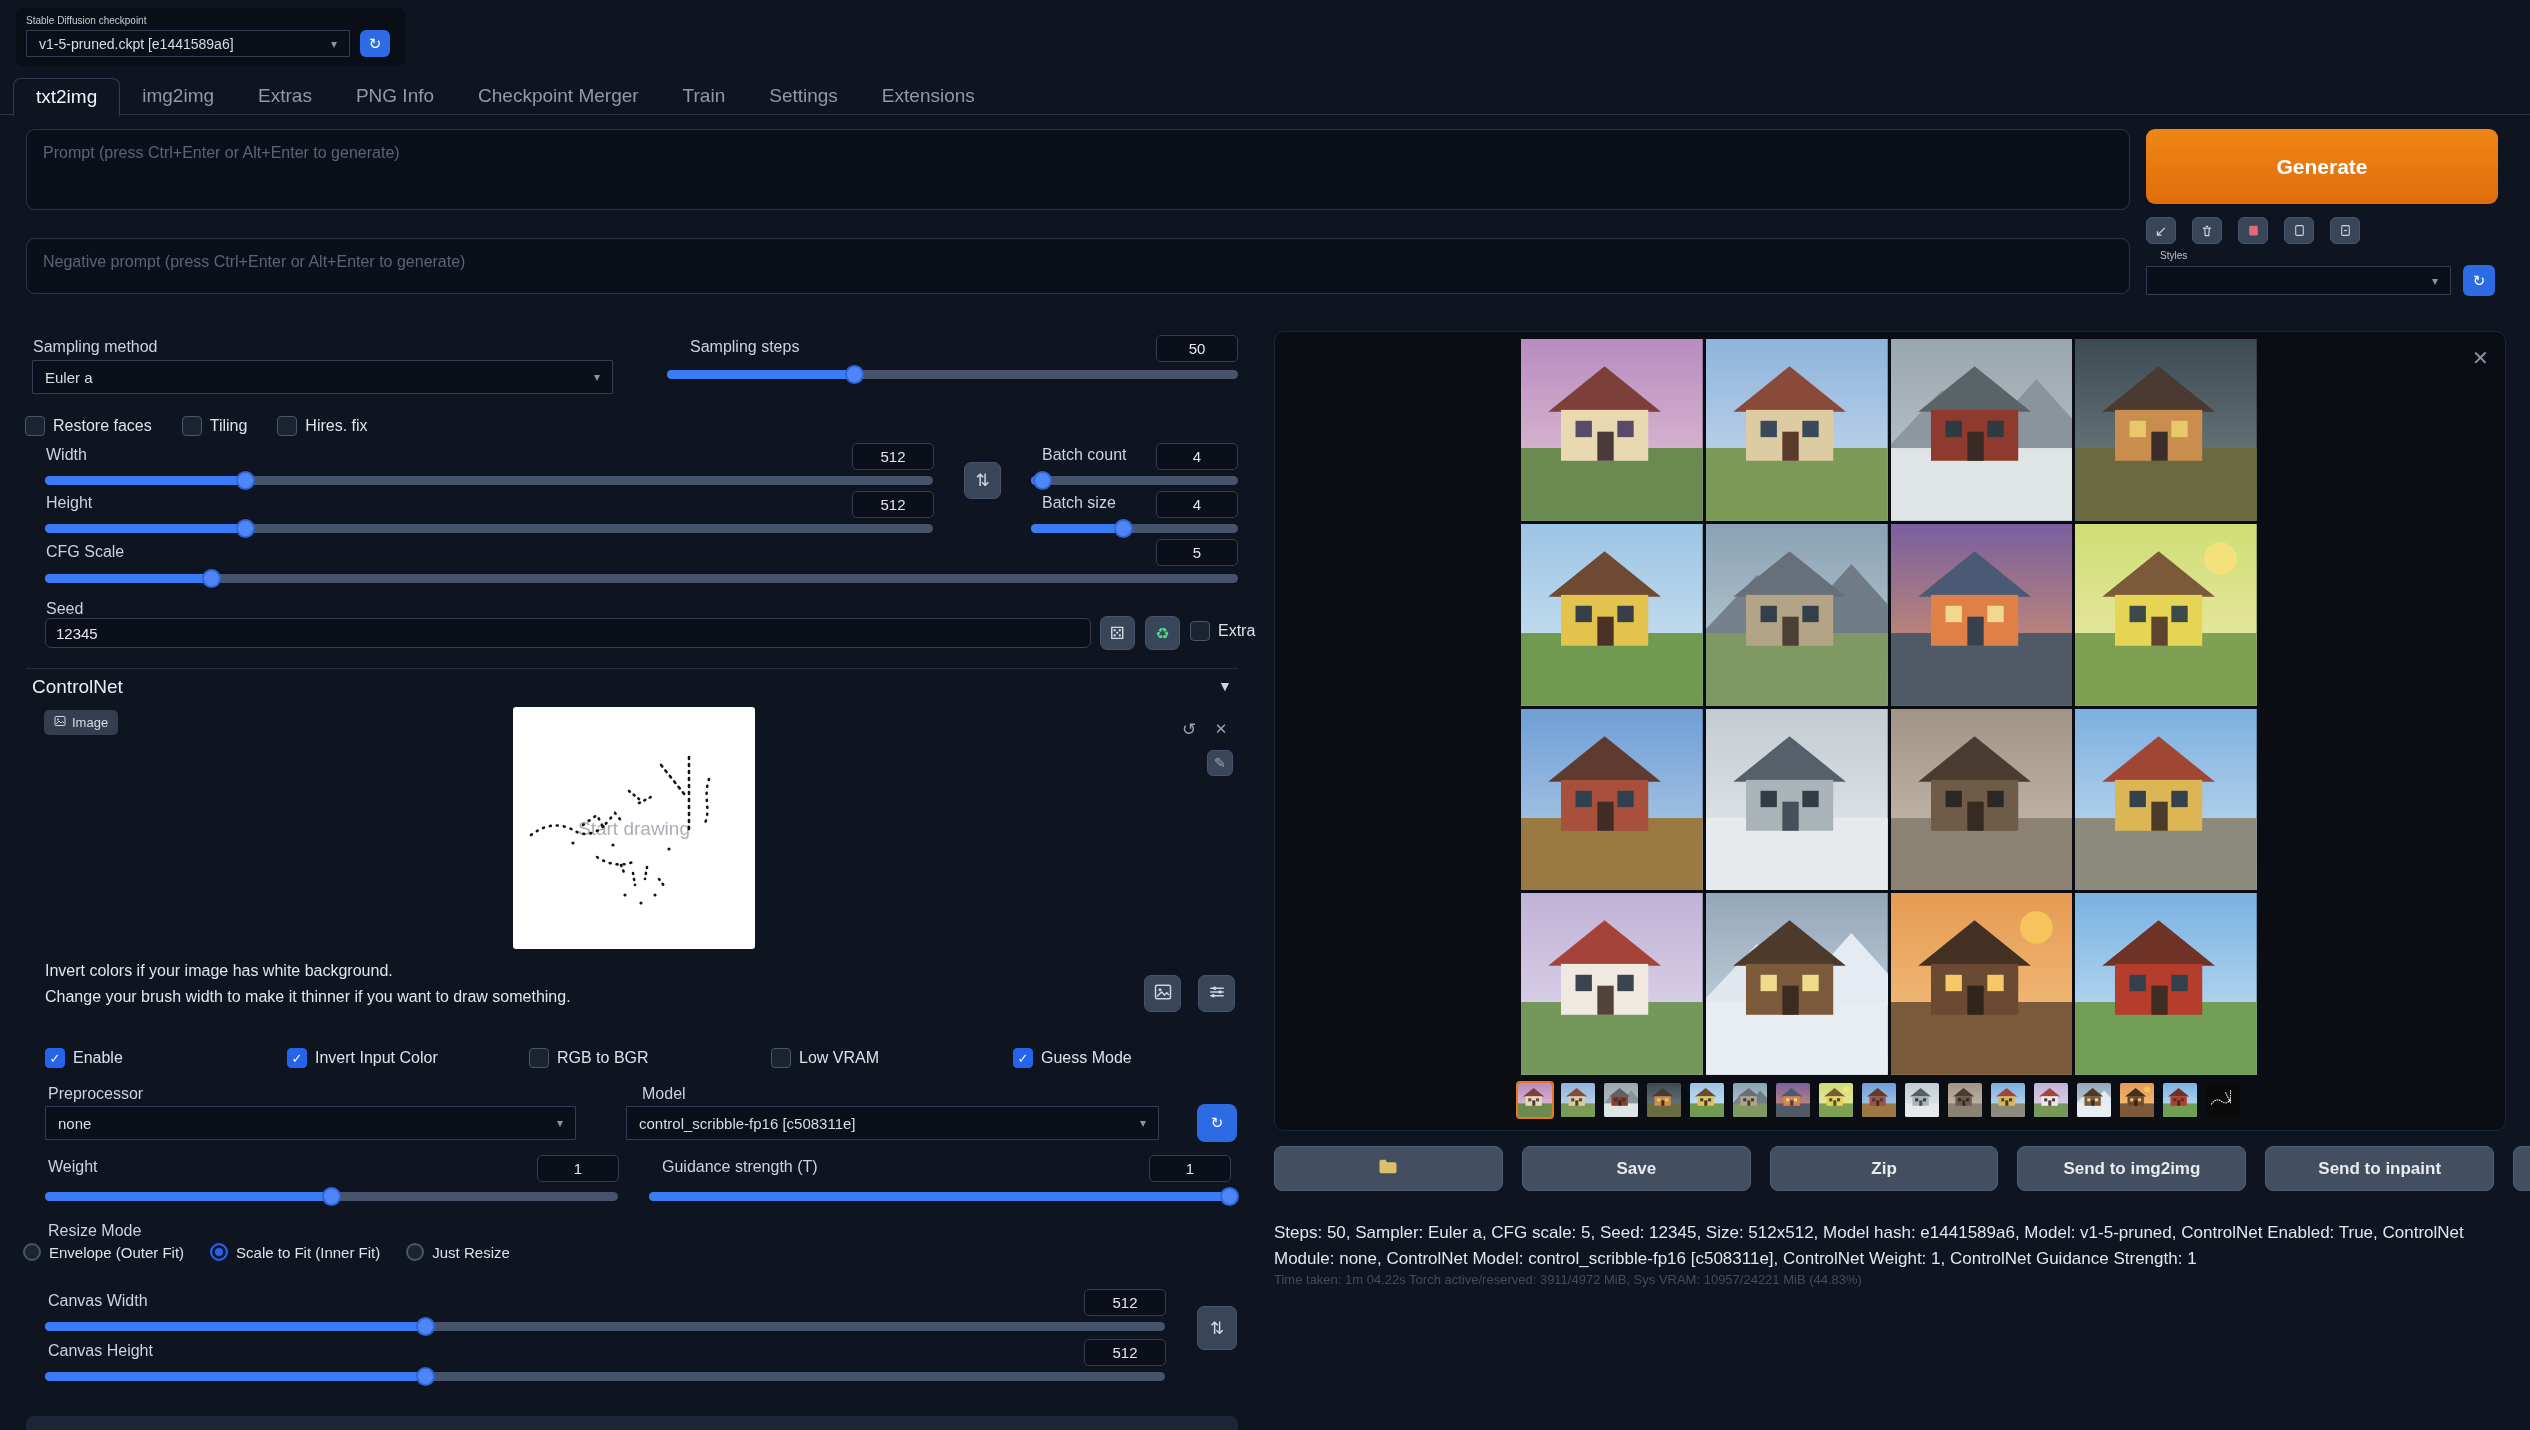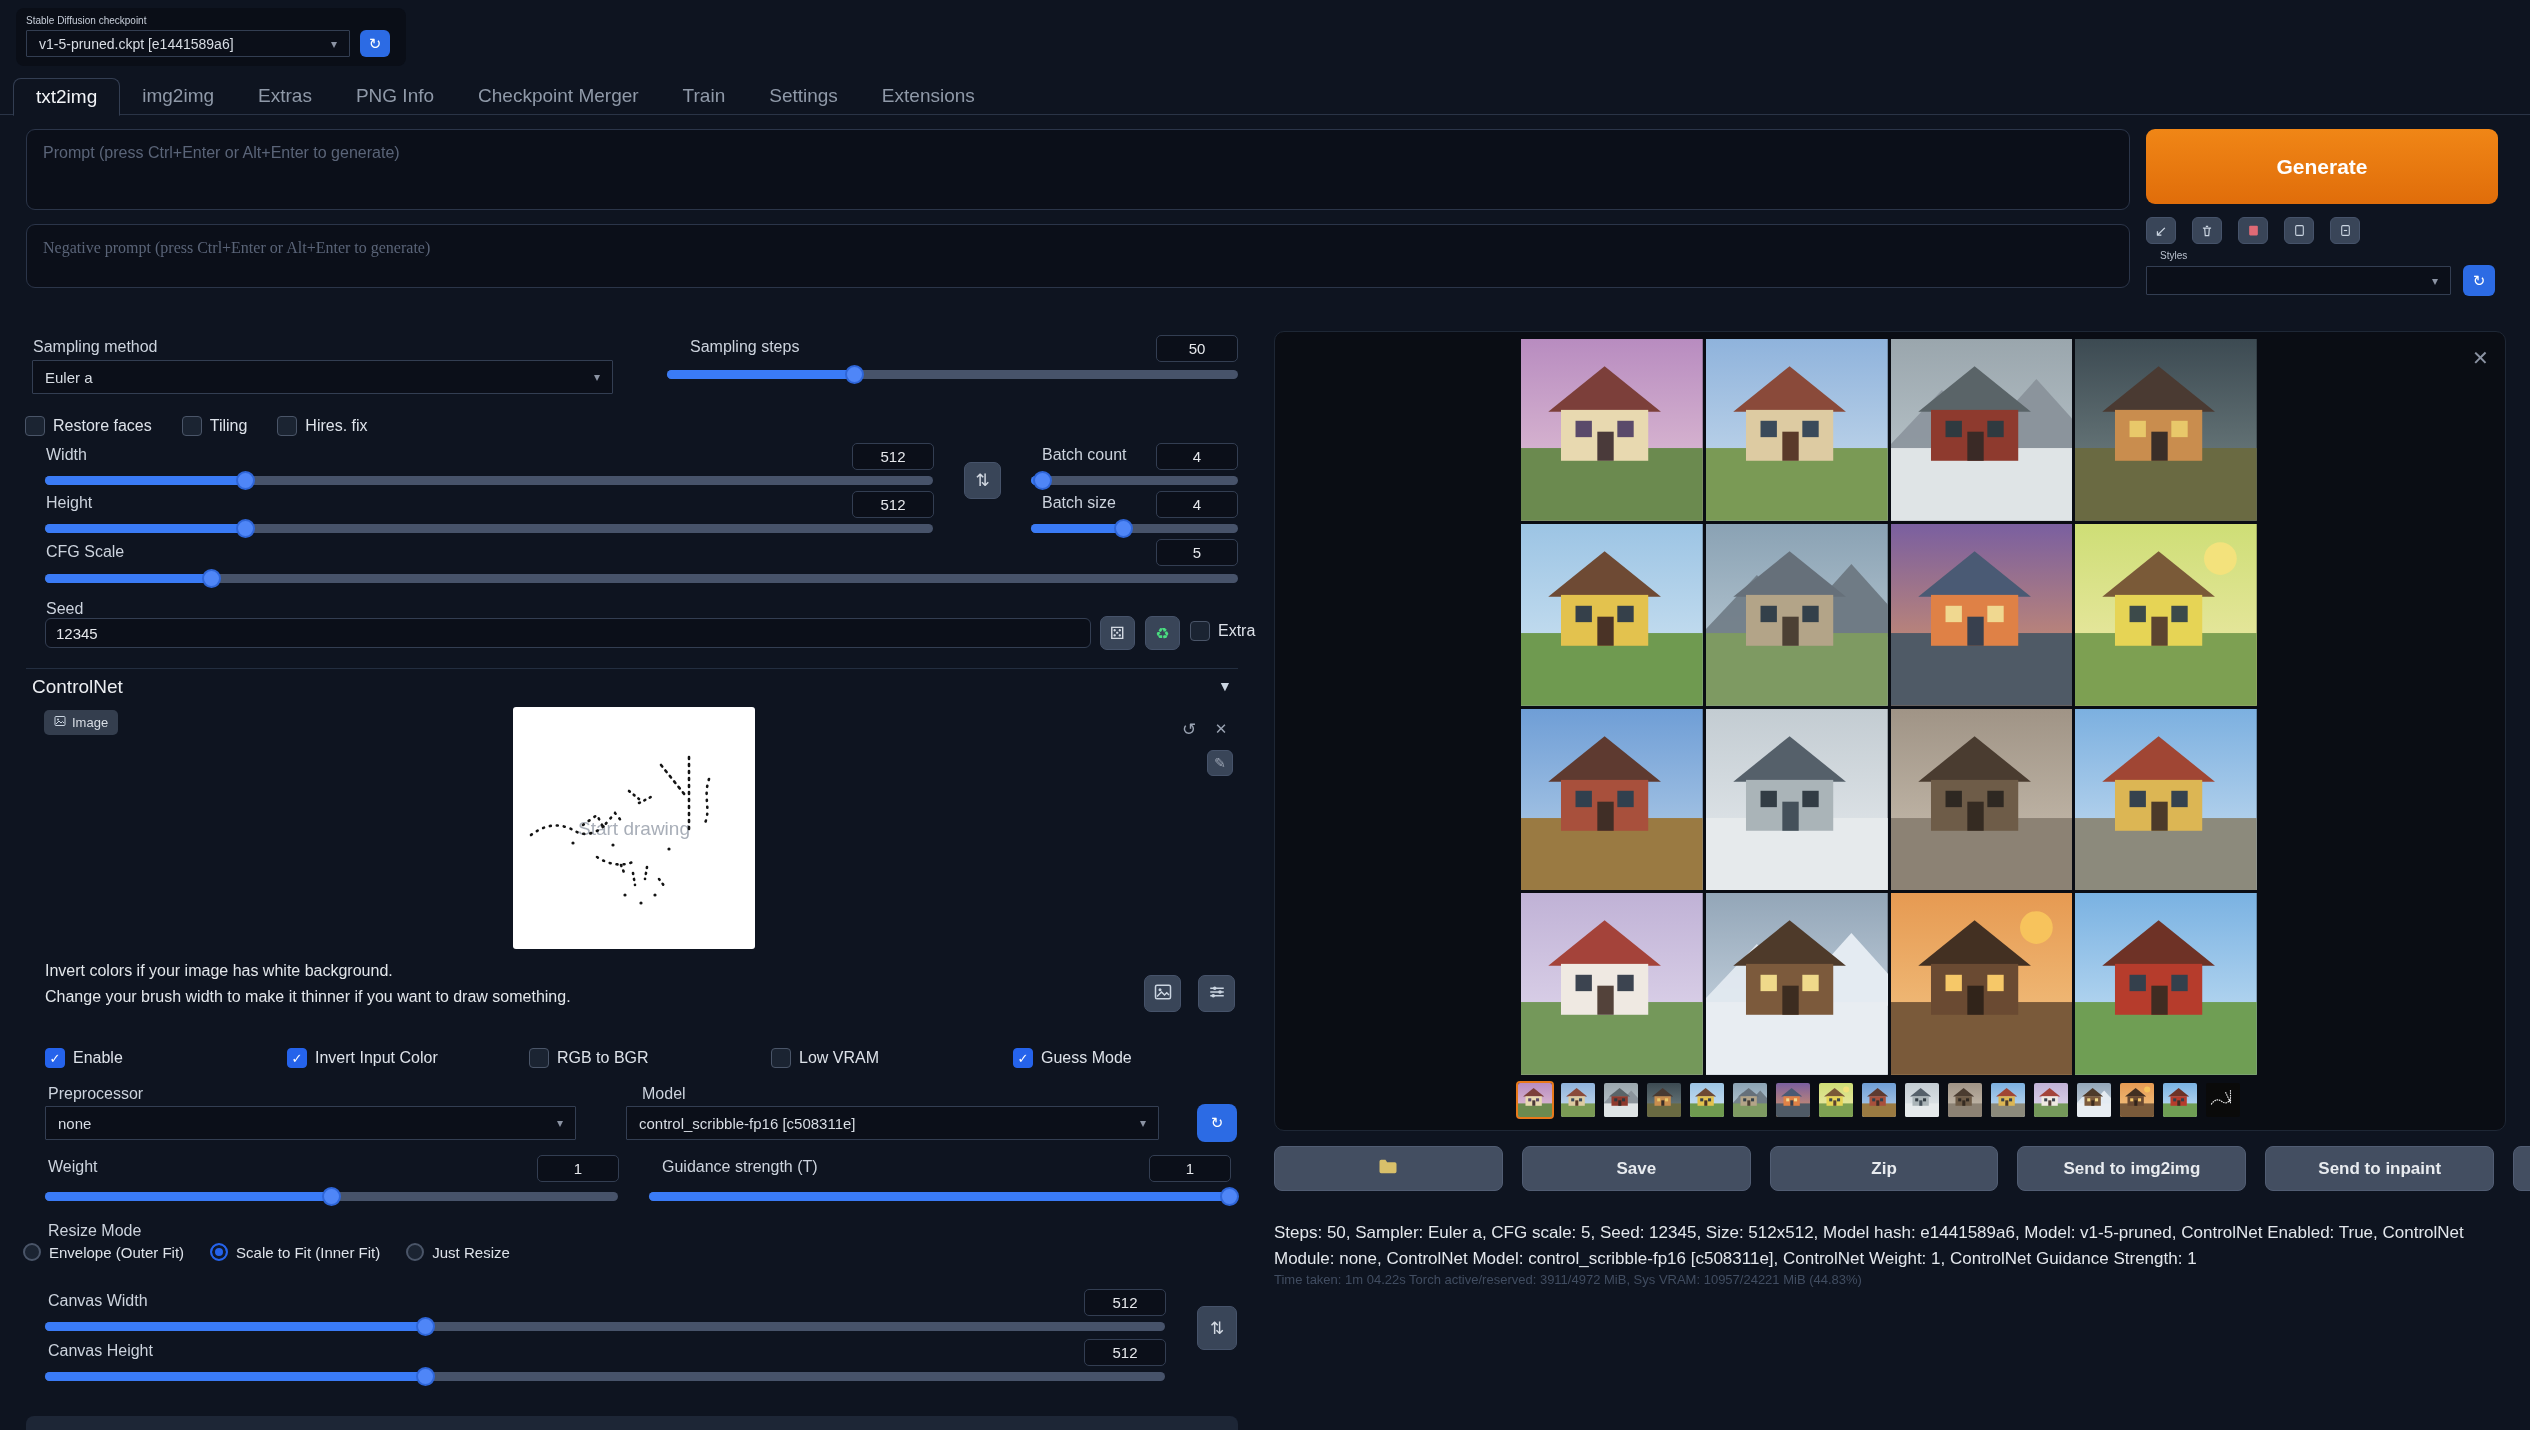--- a/index.html
+++ b/index.html
@@ -89,21 +89,21 @@
       <div class="tab">Extras</div>
       <div class="tab">PNG Info</div>
       <div class="tab">Checkpoint Merger</div>
       <div class="tab">Train</div>
       <div class="tab">Settings</div>
       <div class="tab">Extensions</div>
     </div>
   <div id="tabline"></div>
 
   <textarea class="prompt" style="left: 26px; top: 129px; width: 2104px; height: 81px;" placeholder="Prompt (press Ctrl+Enter or Alt+Enter to generate)"></textarea>
-  <textarea class="prompt" style="left: 26px; top: 224px; width: 2104px; height: 64px; font-family: Liberation Serif, serif;" placeholder="Negative prompt (press Ctrl+Enter or Alt+Enter to generate)"></textarea>
+  <textarea class="prompt" style="left: 26px; top: 238px; width: 2104px; height: 56px;" placeholder="Negative prompt (press Ctrl+Enter or Alt+Enter to generate)"></textarea>
 
   <button id="generate">Generate</button>
   <div id="mini-row">
       <div class="mini-btn">
         <span style="font-size:15px">↙</span>
       </div>
       <div class="mini-btn">
         <svg width="14" height="14" viewBox="0 0 24 24">
           <path d="M5 7h14M10 4h4M8 7l1 13h6l1-13" stroke="#cbd5e1" stroke-width="2" fill="none"></path>
         </svg>

